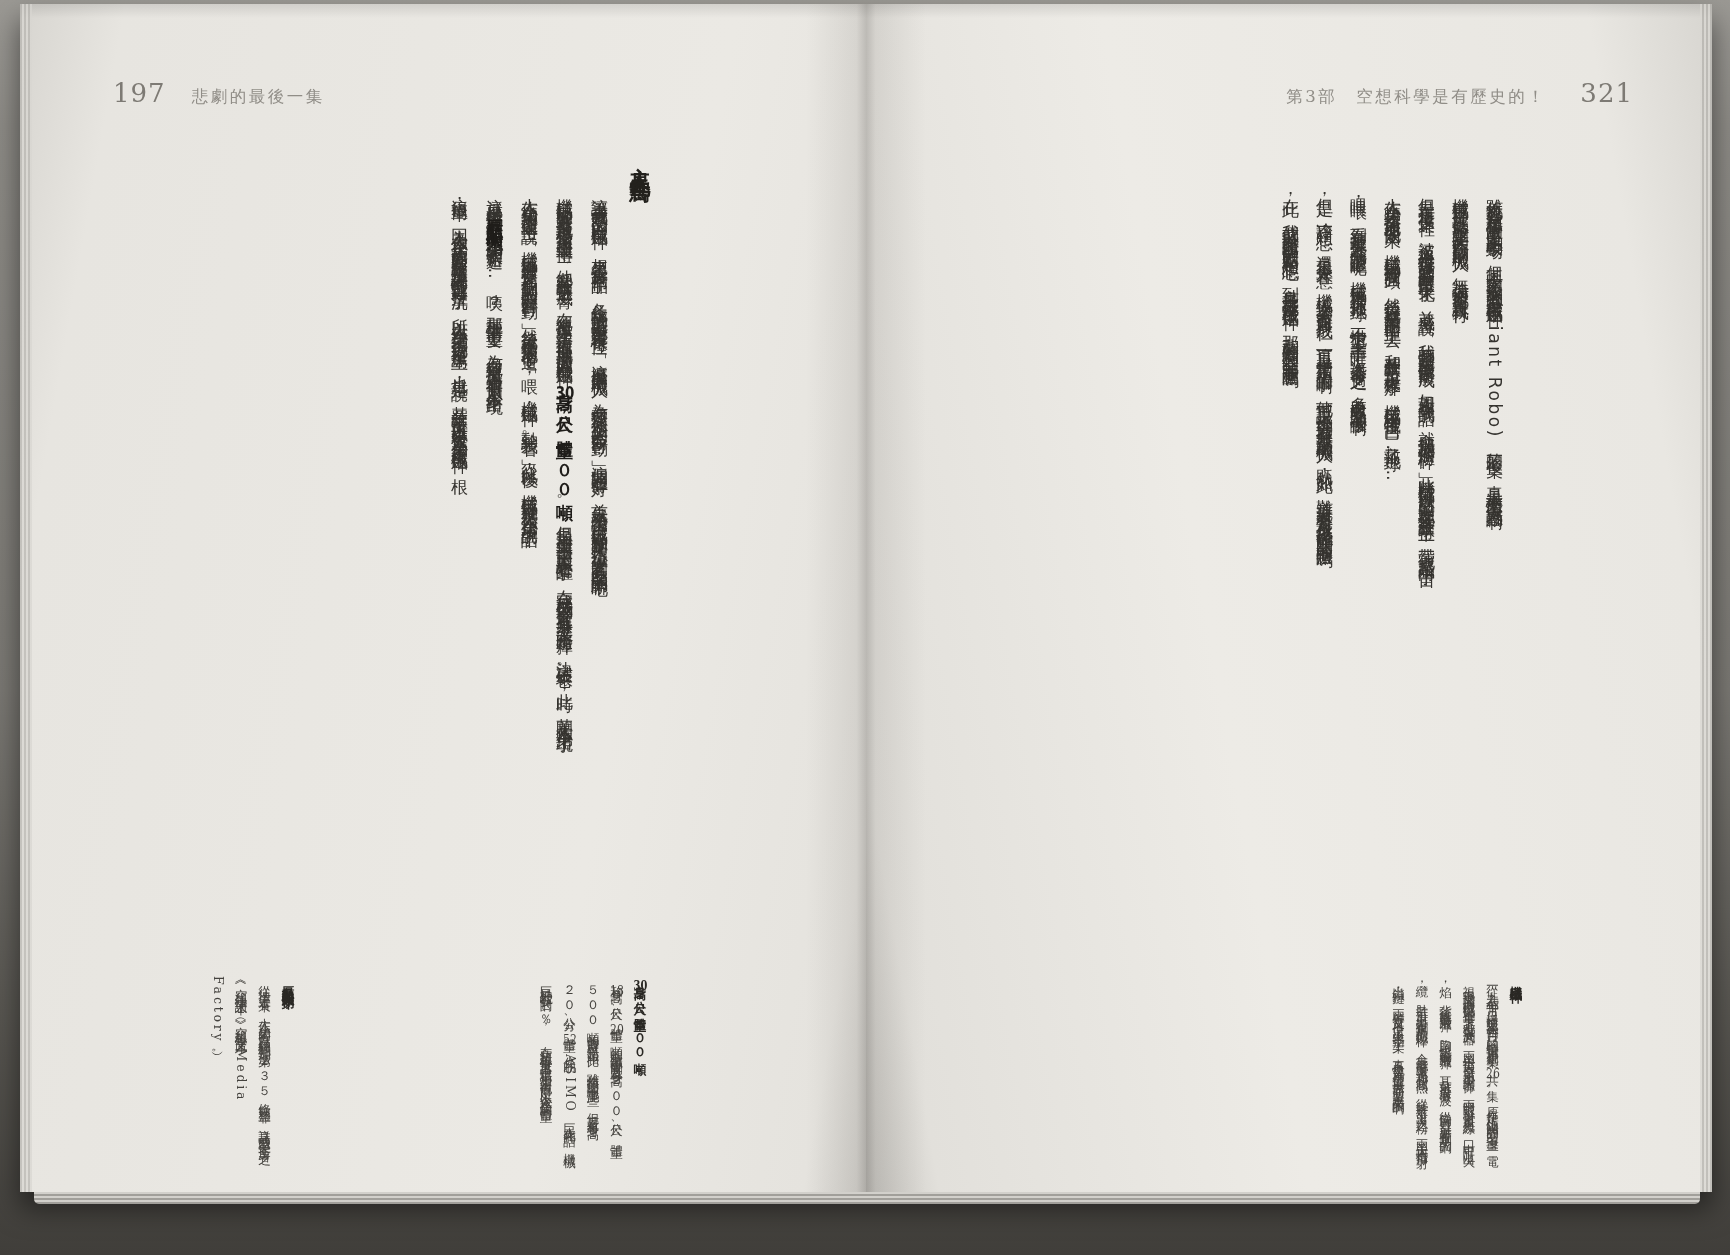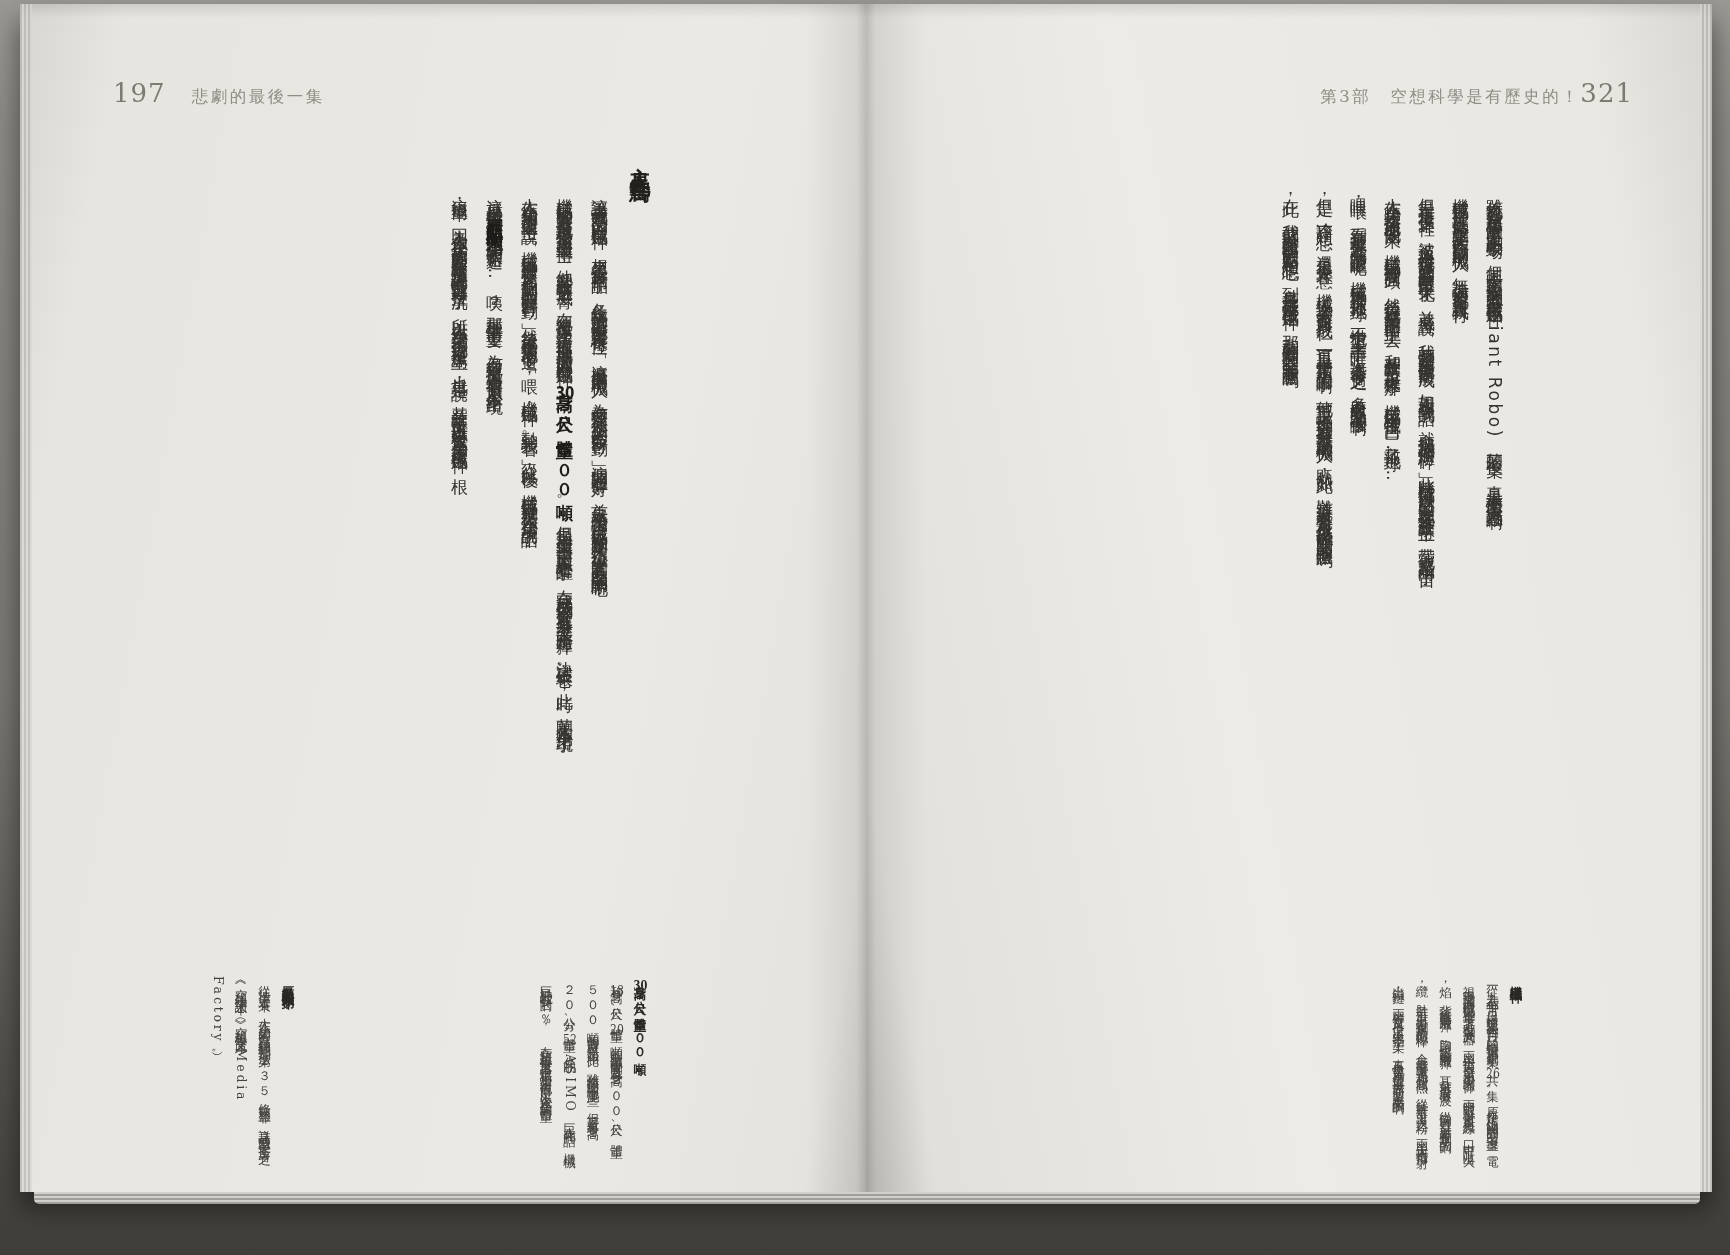--- a/index.html
+++ b/index.html
@@ -25,21 +25,21 @@
   .page-edges{position:absolute;left:34px;right:30px;top:1192px;height:12px;border-radius:0 0 5px 5px;
         background:repeating-linear-gradient(to bottom,#d2d0cb 0 2px,#a19f9a 2px 4px);}
 
   
   .hdr{position:absolute;top:74px;color:#8e8b85;white-space:nowrap;}
   .pagenum{font-family:"DejaVu Serif","Liberation Serif",serif;font-size:26px;color:#7d7a74;letter-spacing:1px;}
   .running{font-family:"DejaVu Serif","Liberation Serif",serif;font-size:16.5px;letter-spacing:2.5px;color:#908d87;}
   .hdr-left{left:93px;}
   .hdr-left .running{margin-left:26px;}
   .hdr-right{right:79px;text-align:right;}
-  .hdr-right .running{}
+  .hdr-right .running{margin-right:34px;}
 
   
   .vtext{writing-mode:vertical-rl;text-orientation:mixed;}
   .main{position:absolute;top:146px;height:768px;font-size:17px;letter-spacing:2.6px;
         color:#35332f;}
   .main-left{right:206px;line-height:35px;}
   .main-right{right:200px;line-height:34px;}
   .main p{margin:0;text-indent:2.05em;}
   .main h2{margin:0 3px 0 5px;font-size:21px;font-weight:bold;letter-spacing:3px;color:#23211d;text-indent:0;}
   .main b{font-weight:bold;color:#1f1d1a;}

